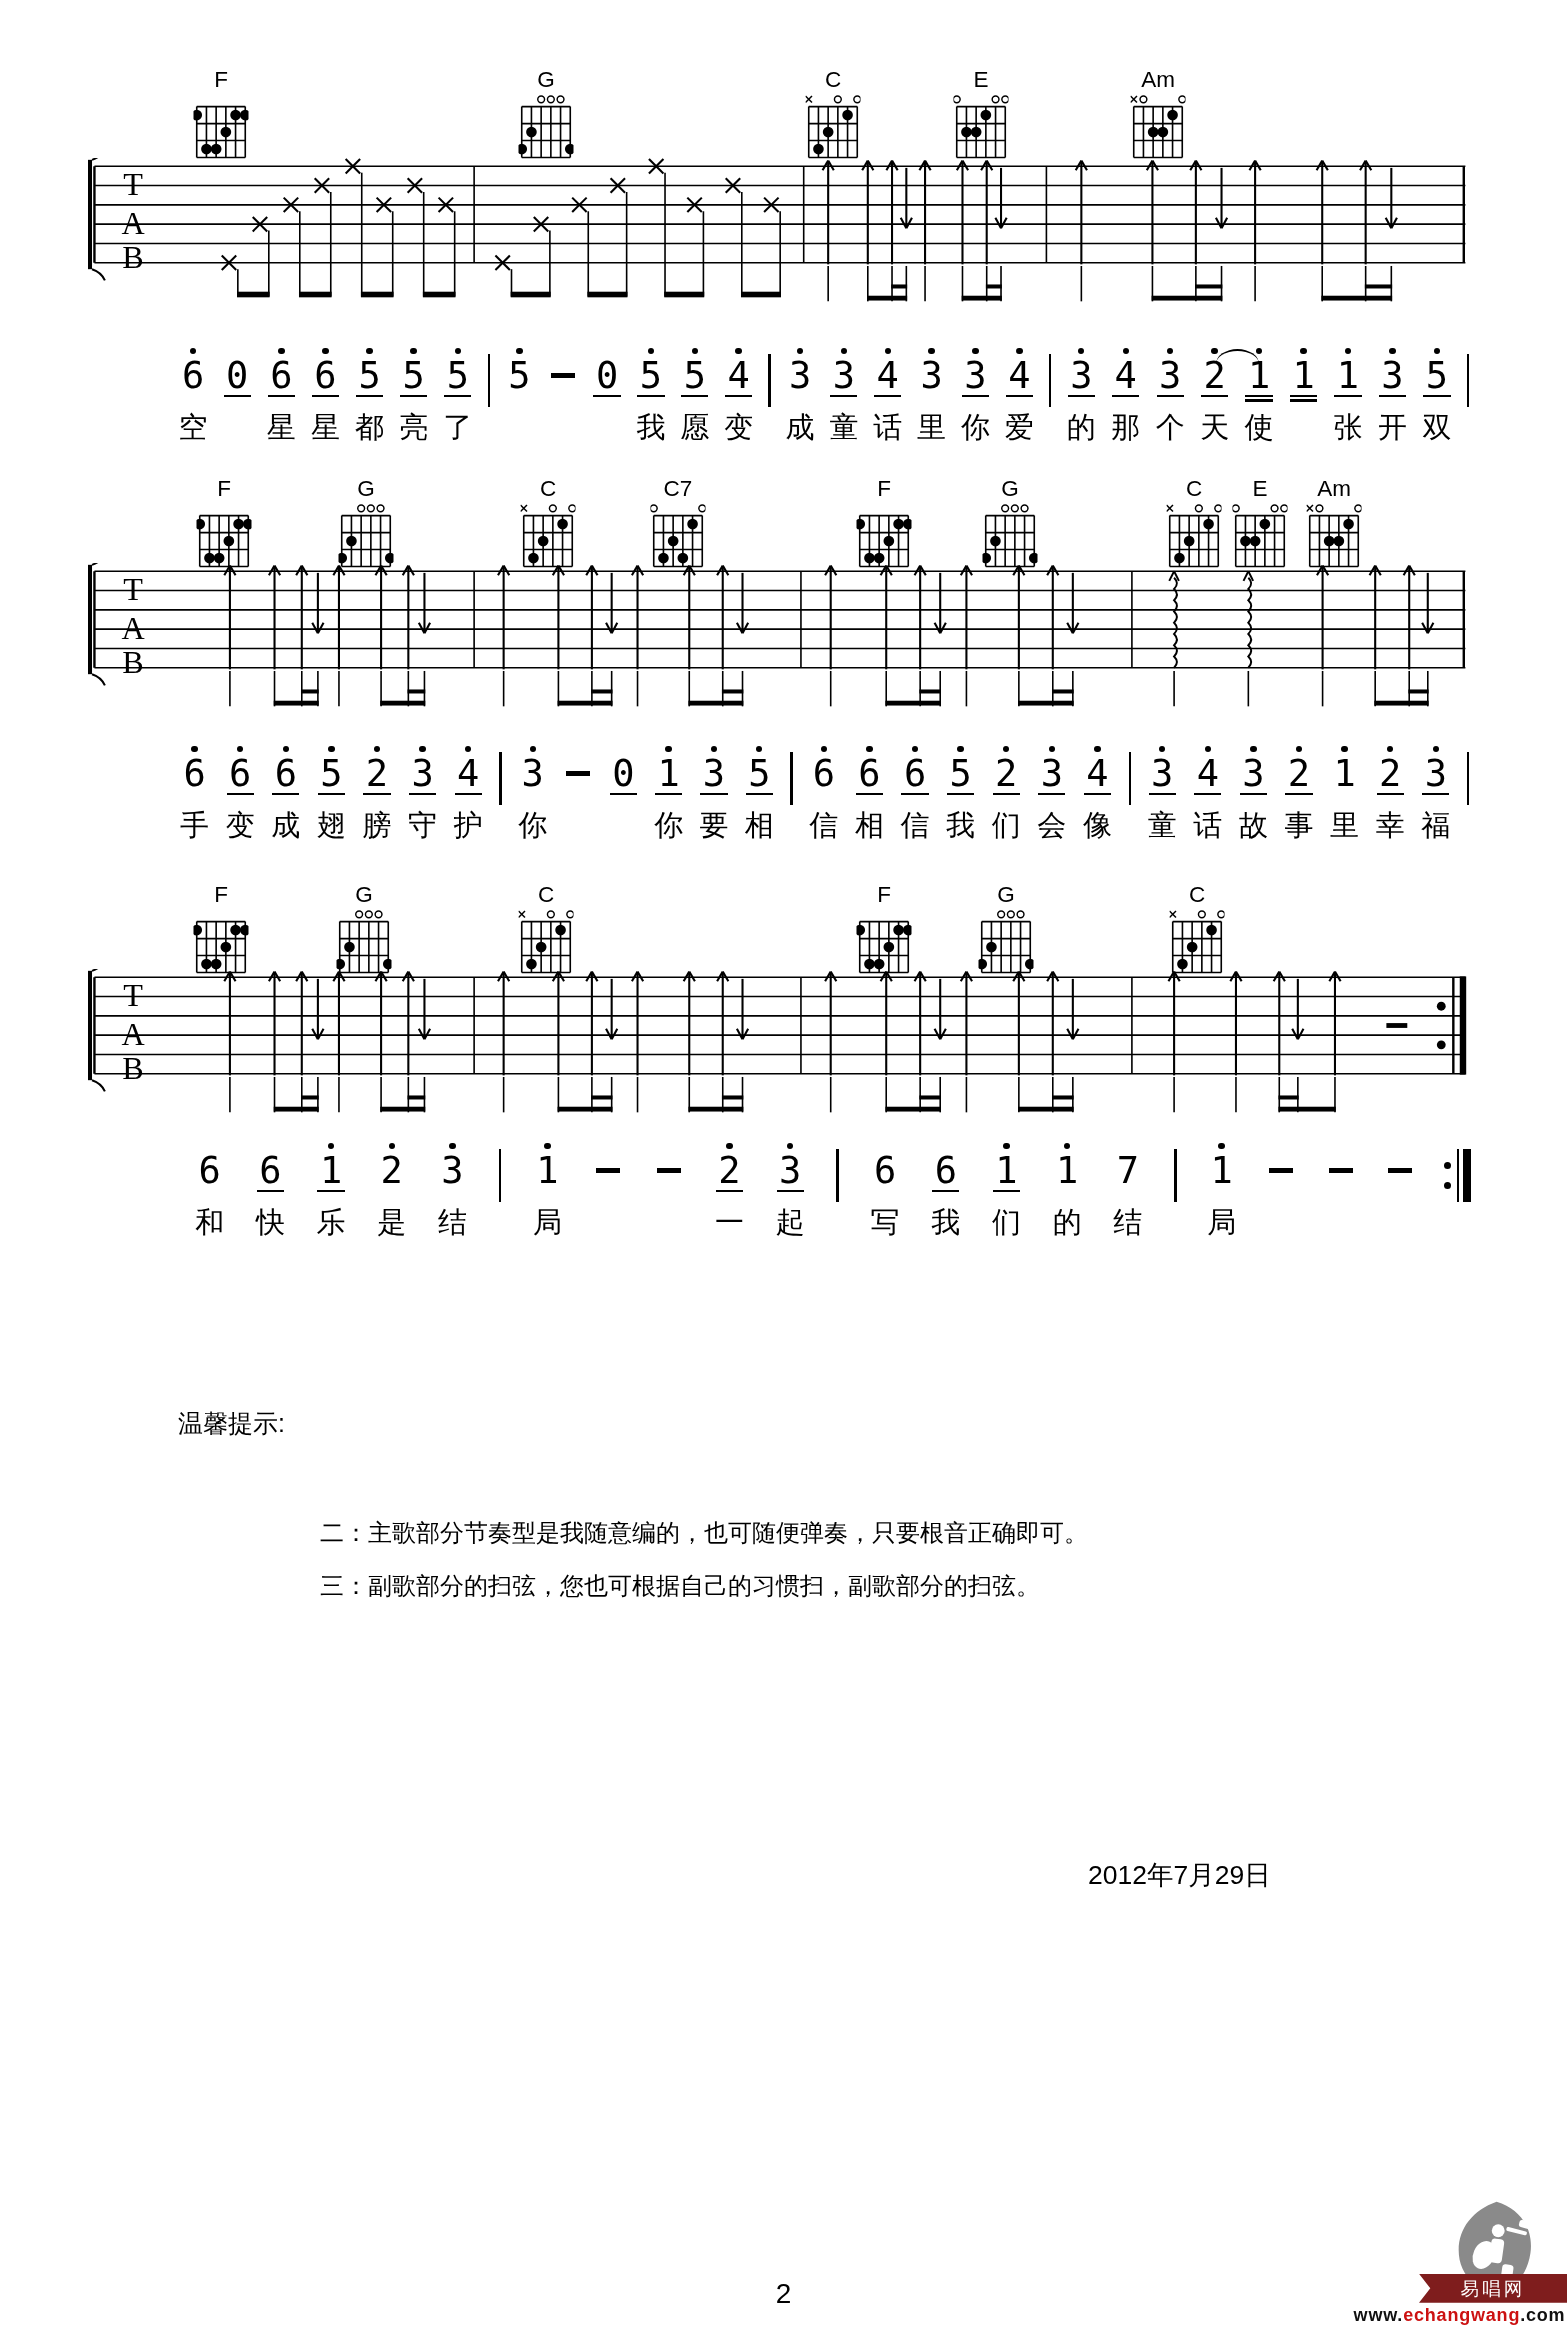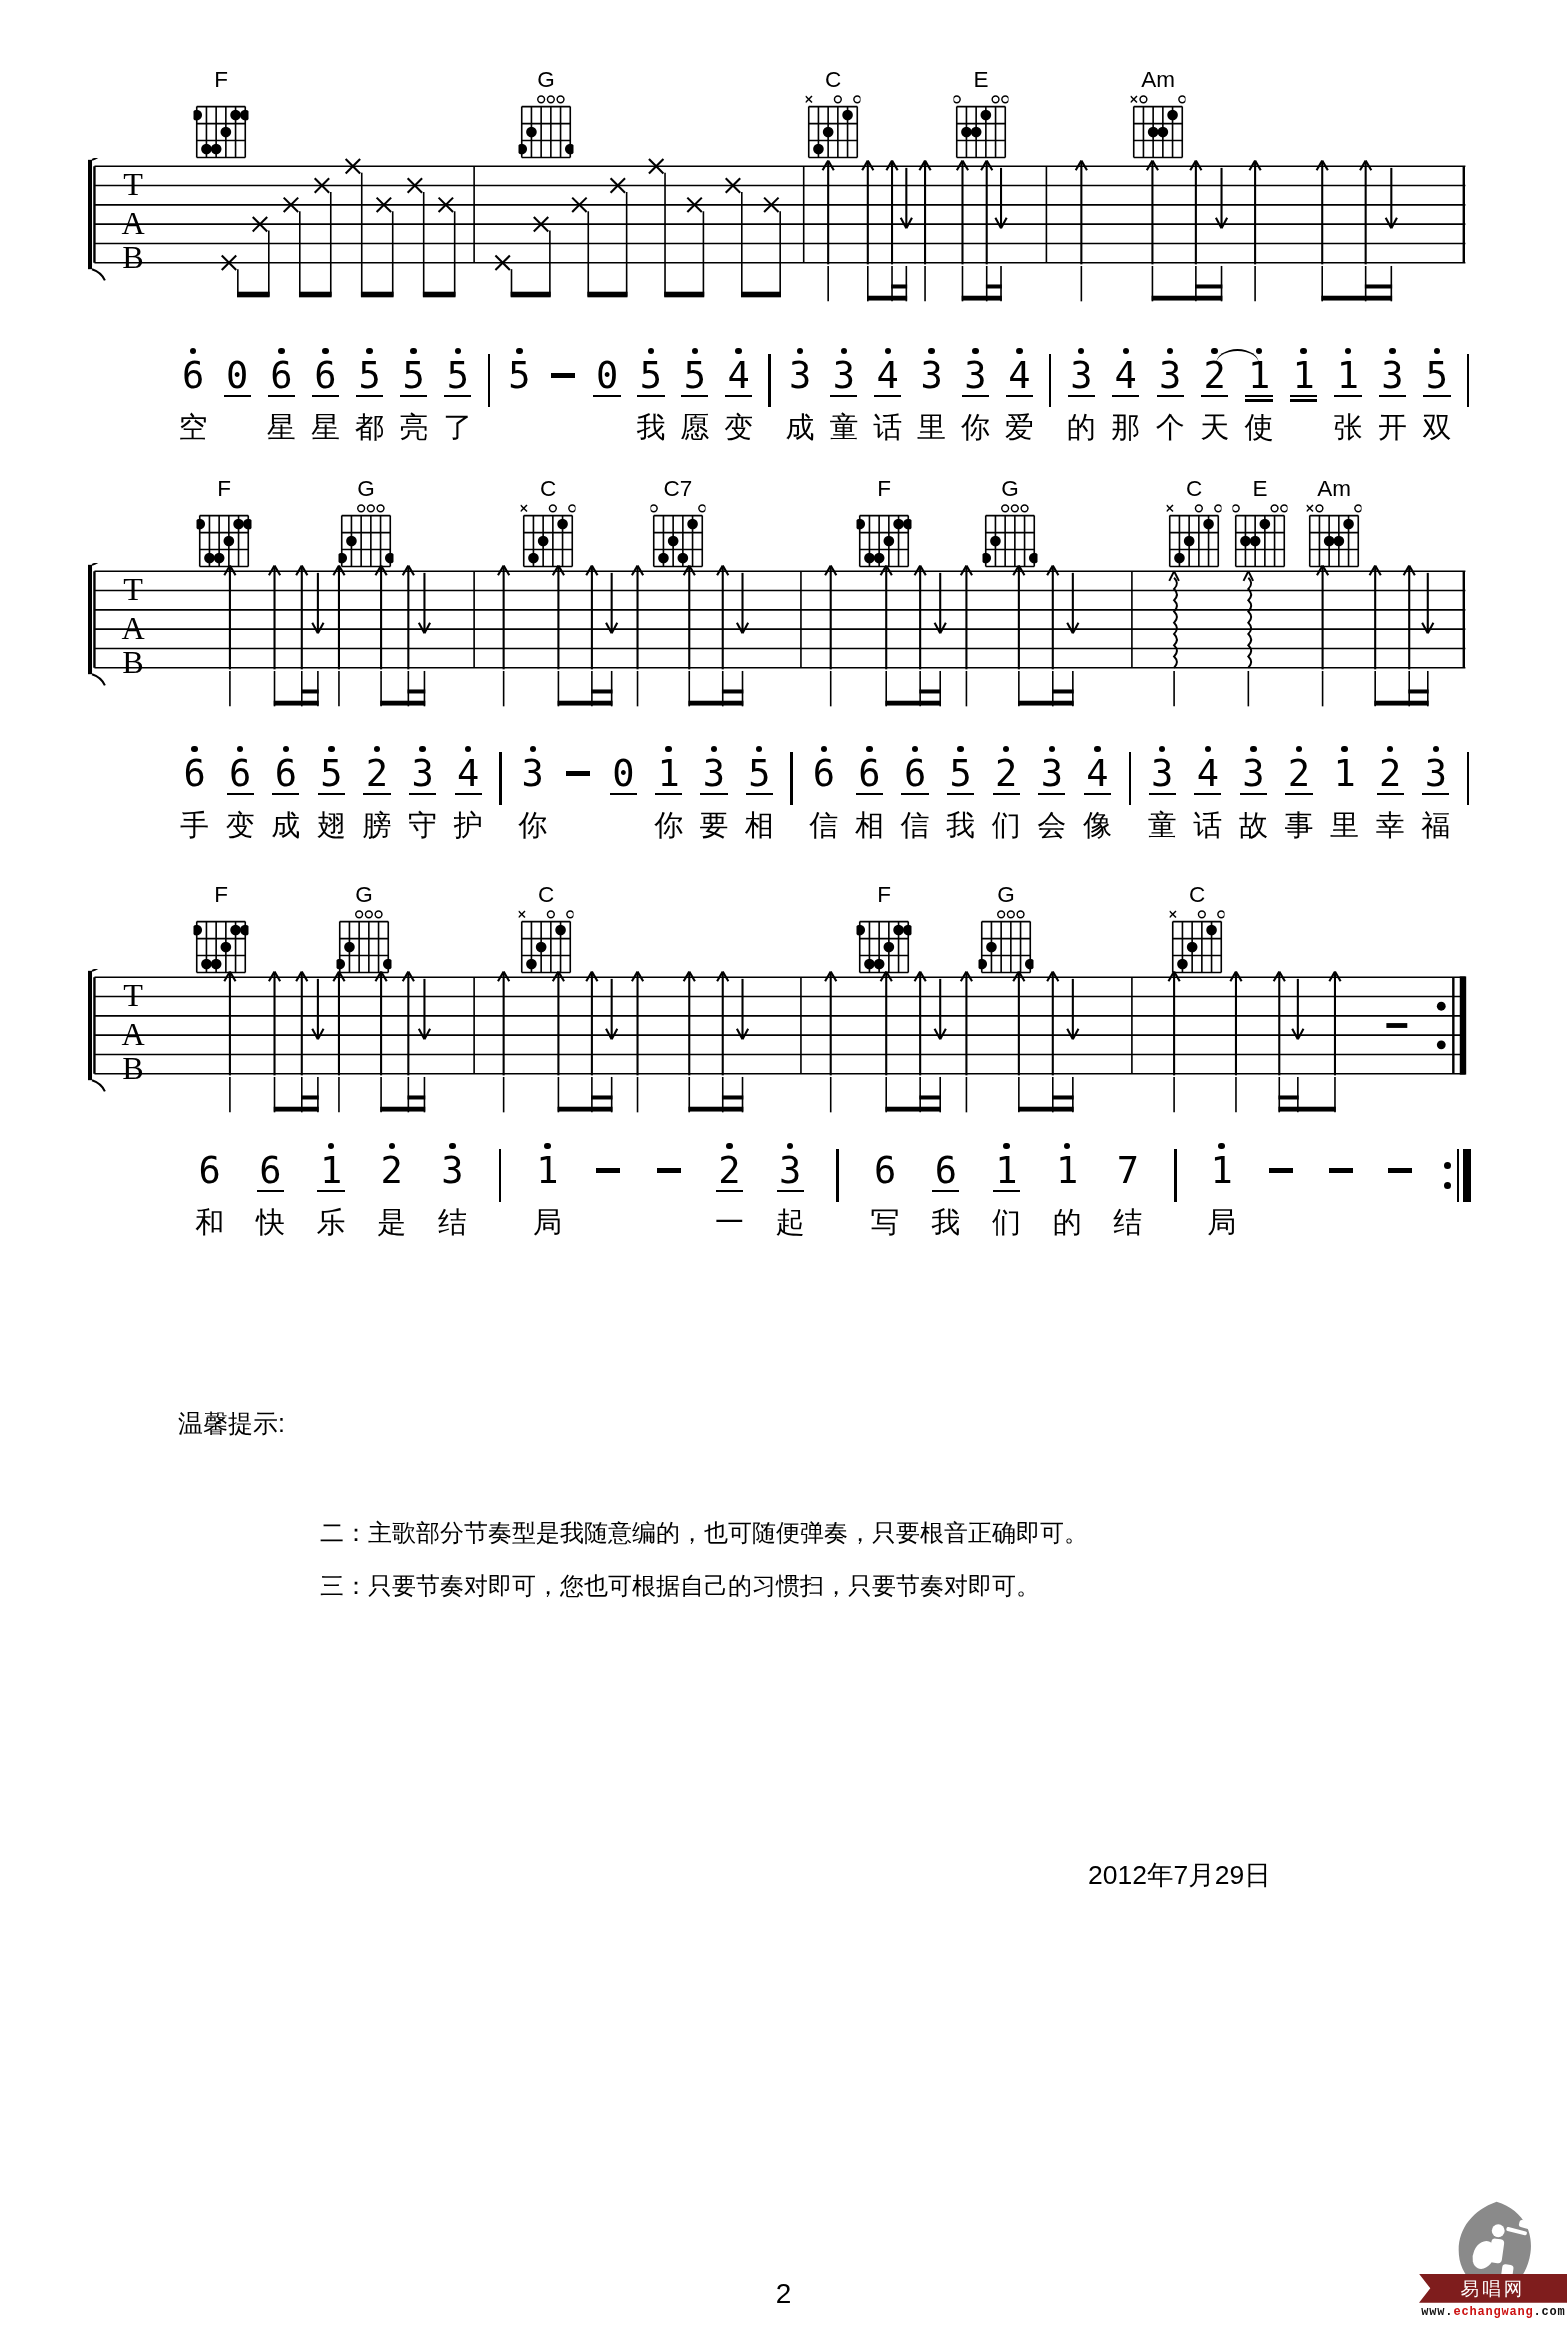--- a/index.html
+++ b/index.html
@@ -42,22 +42,22 @@
   
   .date{position:absolute;left:1088px;top:1857px;font-size:26.5px;}
   .pagenum{position:absolute;left:0;width:100%;top:2278px;text-align:center;font-size:28px;}
   
   .wm{position:absolute;right:0;bottom:3.2px;width:169px;height:130px;}
   .wm-pick{position:absolute;right:22.5px;top:0;}
   .wm-ribbon{position:absolute;right:0;top:77px;width:148px;height:29px;background:#7f1d1d;
              clip-path:polygon(0 0,100% 0,100% 100%,0 100%,11.3px 50%);
              display:flex;align-items:center;justify-content:center;font-family:Liberation Serif, serif;}
   .wm-ribbon span{color:#fff;font-size:18.5px;letter-spacing:3.2px;}
-  .wm-url{position:absolute;right:1.6px;top:108px;font-family:Liberation Mono, monospace;
-          font-size:12px;font-weight:bold;letter-spacing:0.8px;color:#111;white-space:nowrap;}
+  .wm-url{position:absolute;right:1.6px;top:108px;font-family:Liberation Sans, sans-serif;
+          font-size:18px;font-weight:bold;letter-spacing:0.8px;color:#111;white-space:nowrap;}
   .wm-url .mid{color:#cc1111;}
 </style>
 </head>
 <body>
 
 <div class="page">
 
   <section class="s0">
     <div class="chords">
         <div class="chord" style="left: 221px;"><div class="chord-label">F</div><svg width="55" height="68" viewBox="0 0 68 84">
@@ -1492,21 +1492,21 @@
             </div>
             <div class="thin"></div>
             <div class="thick"></div>
           </div>
         </div>
       </div>
   </section>
 
   <div class="tips-title">温馨提示:</div>
   <div class="tip t1">二：主歌部分节奏型是我随意编的，也可随便弹奏，只要根音正确即可。</div>
-  <div class="tip t2">三：只要节奏对即可，您也可根据自己的习惯扫，只要节奏对即可。</div>
+  <div class="tip t2">三：副歌部分的扫弦，您也可根据自己的习惯扫，副歌部分的扫弦。</div>
 
   <div class="date">2012年7月29日</div>
   <div class="pagenum">2</div>
 
   <div class="wm">
     <svg class="wm-pick" width="100" height="103" viewBox="0 0 124 128">
       <path d="M64 6 C 30 18, 12 46, 18 78 C 23 102, 44 118, 62 121 C 82 118, 102 99, 106 70 C 110 42, 96 16, 64 6 Z" fill="#8a8a8a"></path>
       <rect x="59" y="118" width="7" height="10" fill="#8a8a8a"></rect>
       <circle cx="66" cy="42" r="8" fill="#ffffff"></circle>
       <rect x="56" y="52" width="16" height="30" rx="5" fill="#ffffff" transform="rotate(8 64 67)"></rect>

